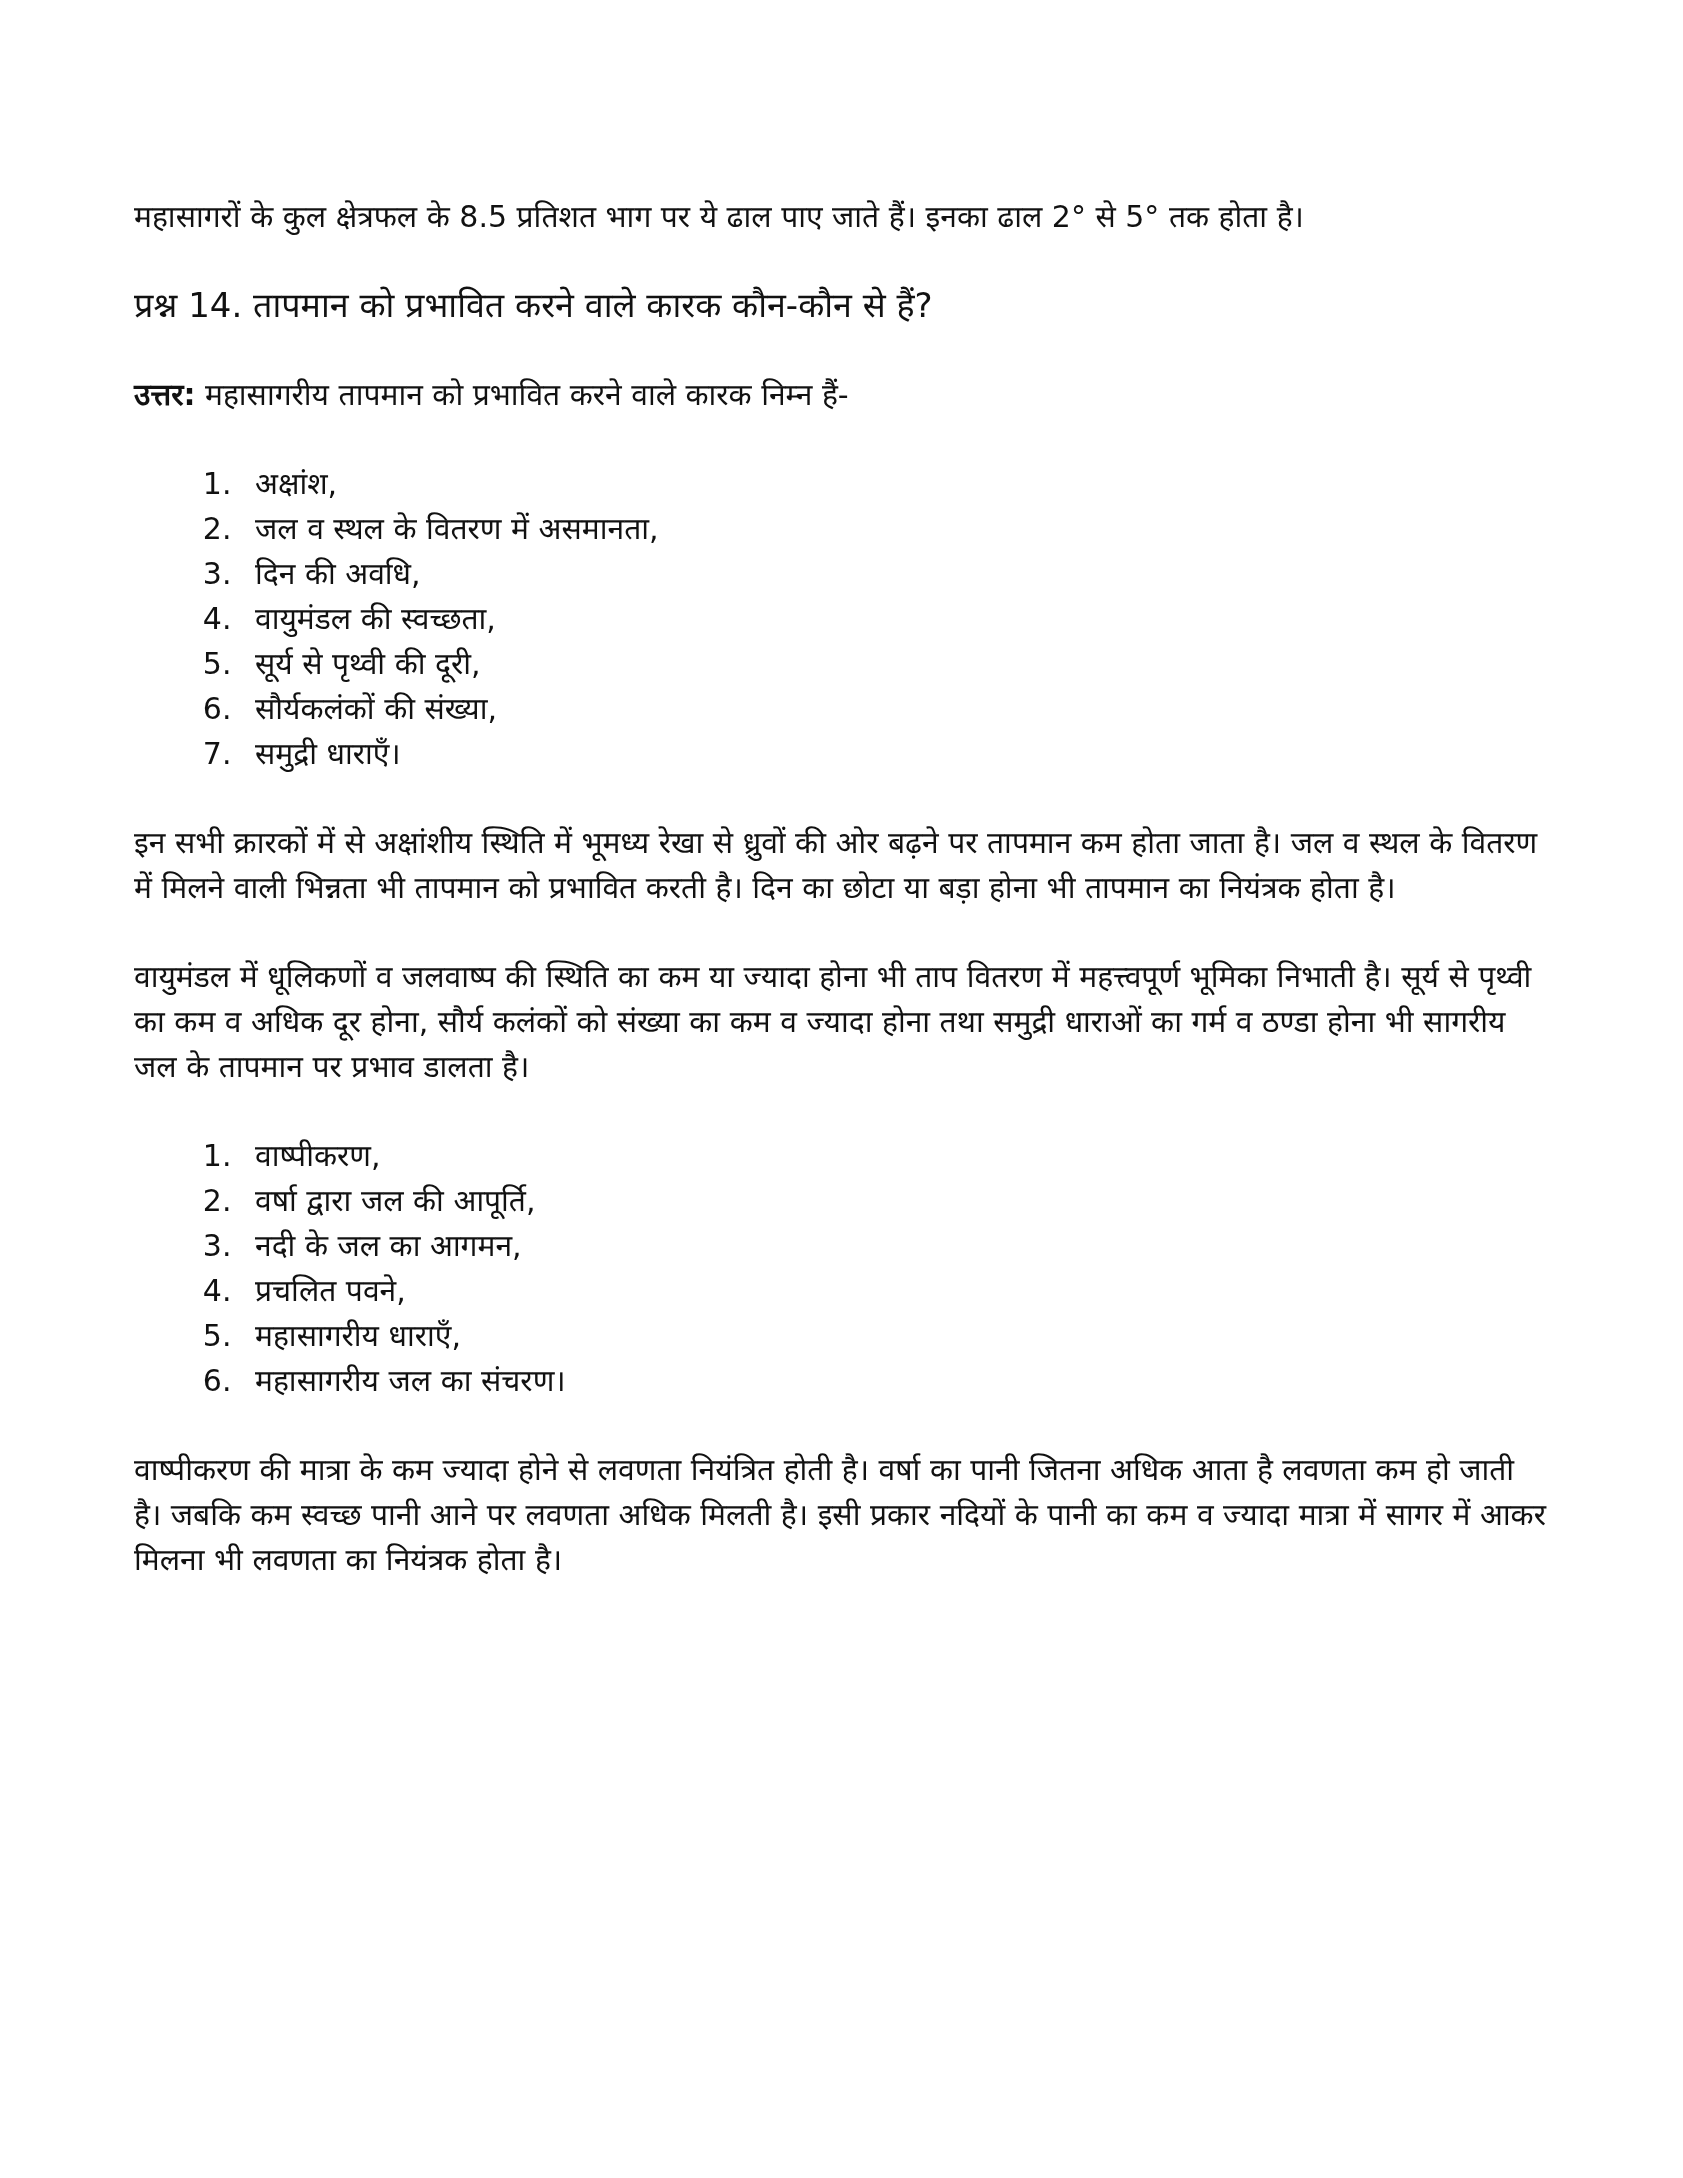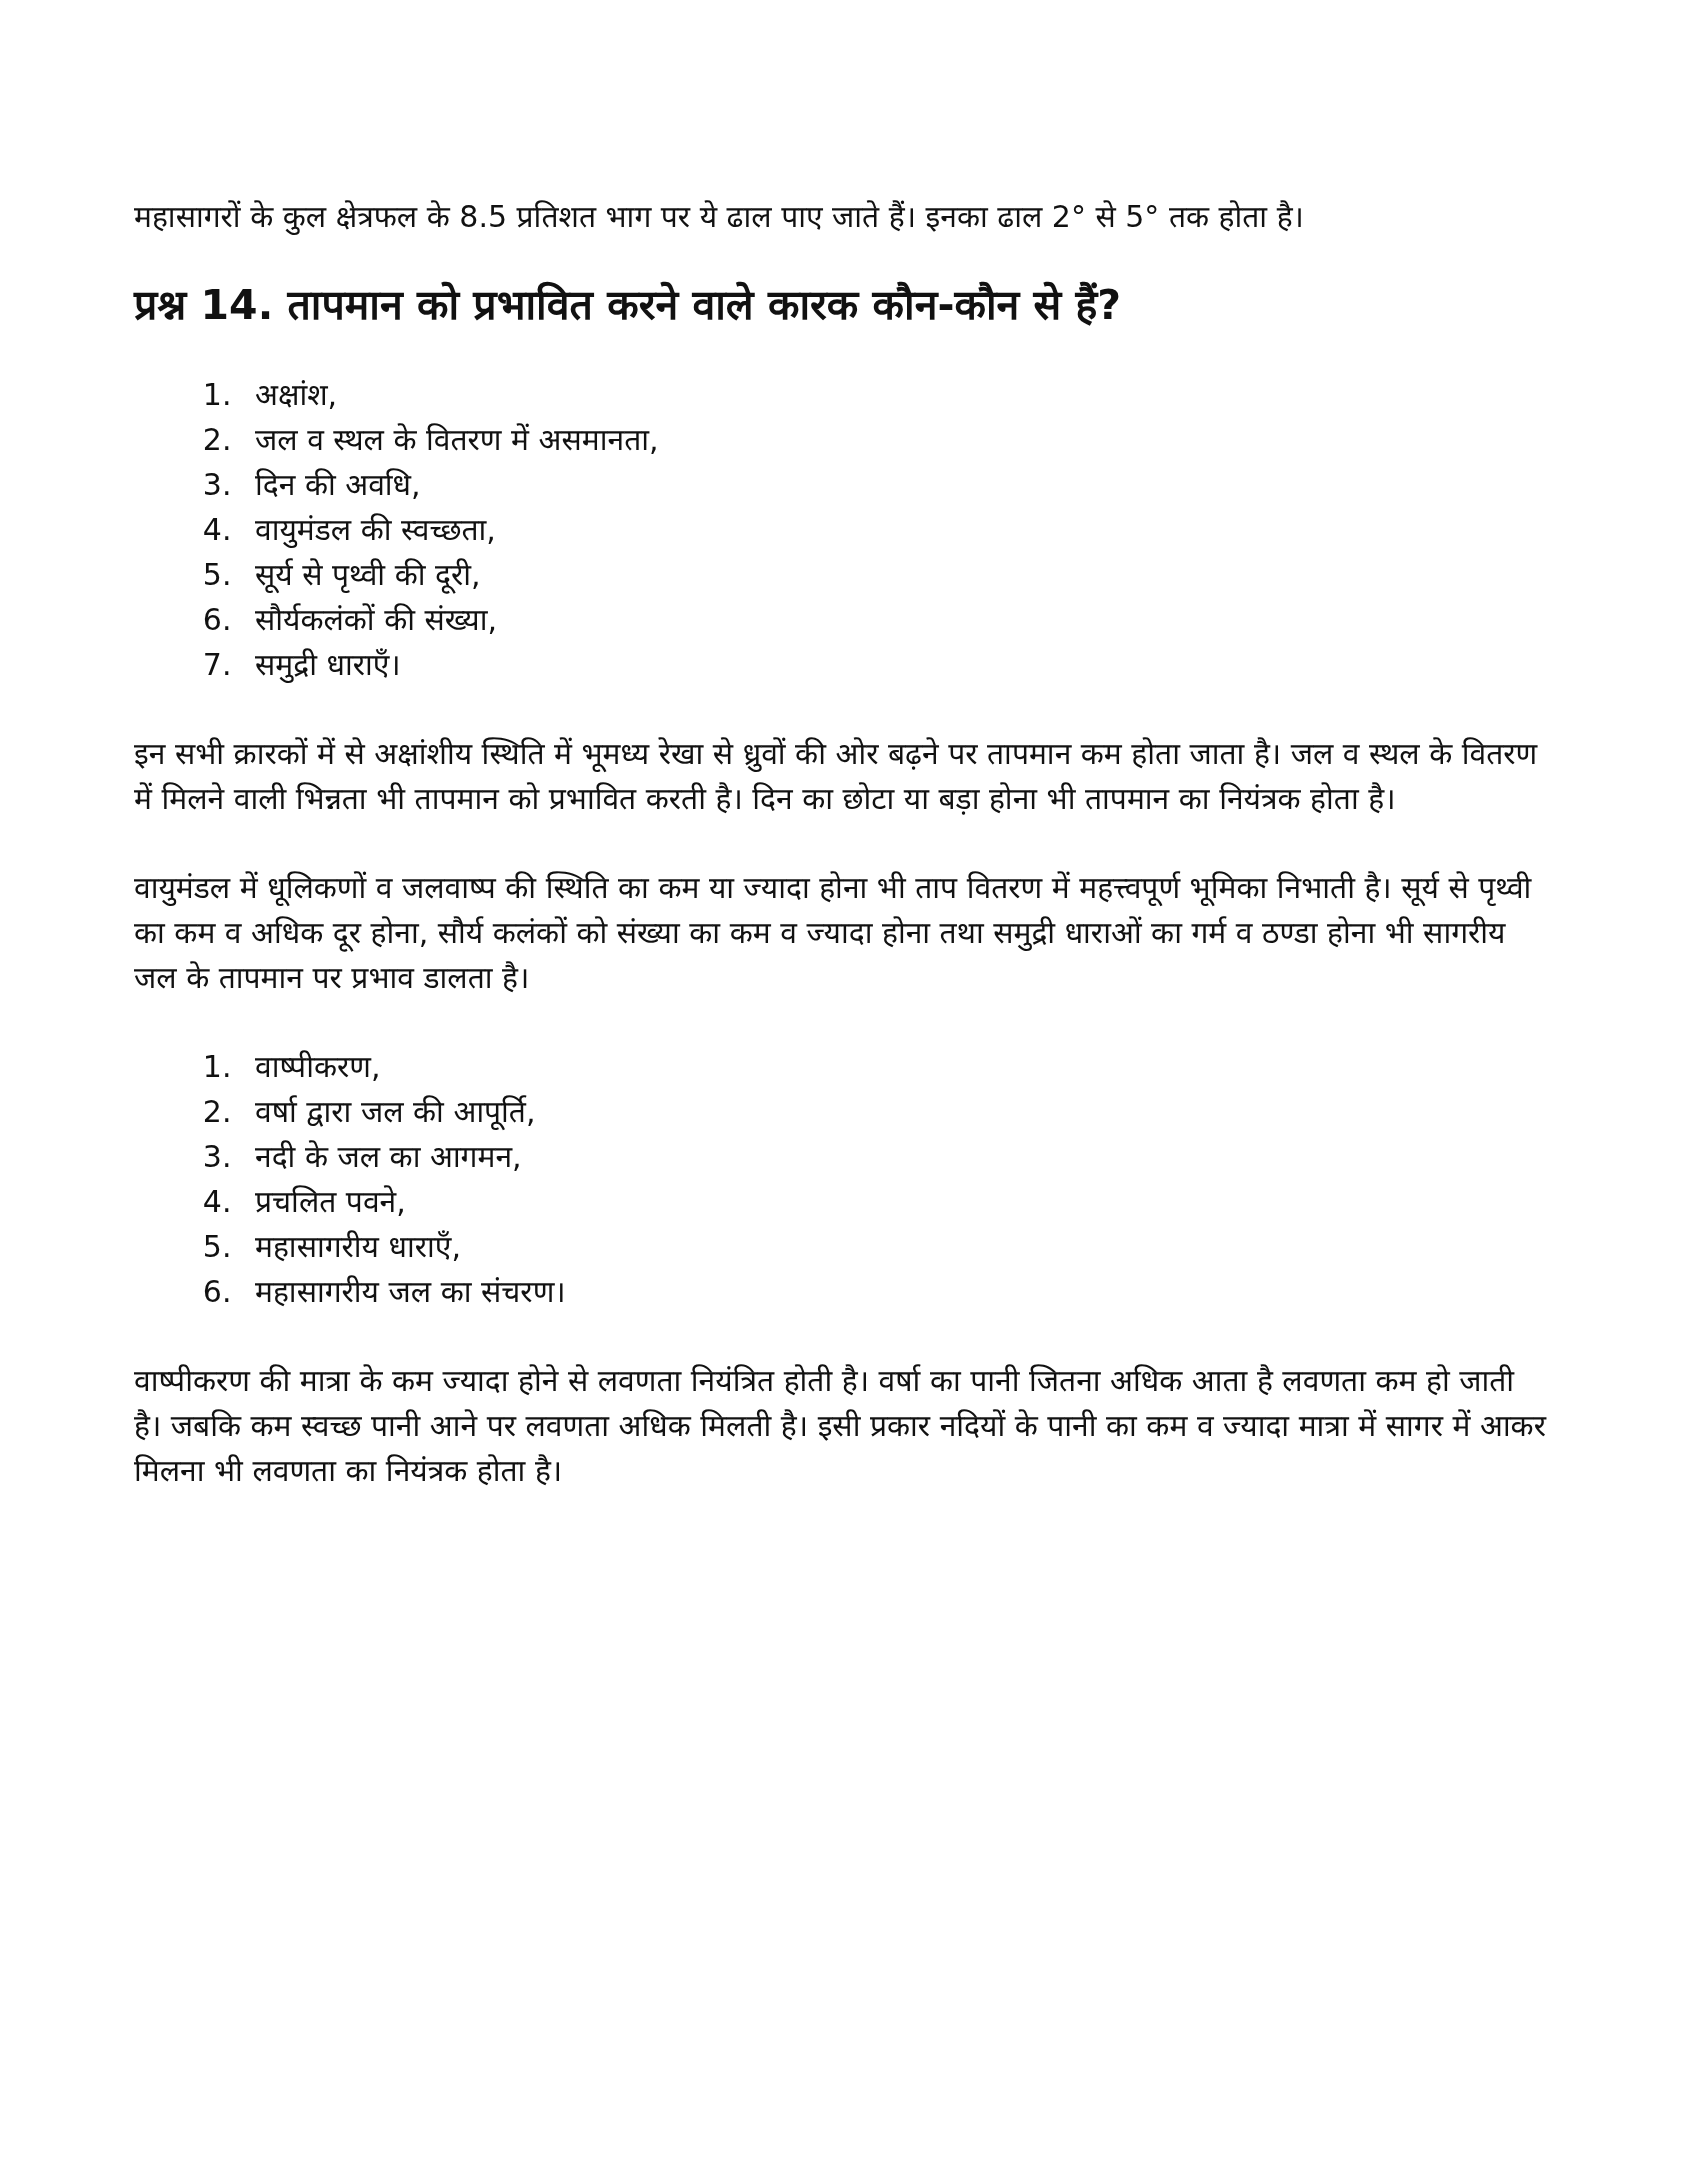--- a/index.html
+++ b/index.html
@@ -19,23 +19,23 @@
   .doc {
     width: 1426px;
     font-size: 30px;
     line-height: 45px;
   }
   p.body-text {
     margin: 0 12px 44px 0;
     font-weight: 400;
   }
   h2.question {
-    font-size: 41px;
+    font-size: 34px;
     line-height: 45px;
-    font-weight: 700;
+    font-weight: 400;
     margin: 0 0 44px 0;
   }
   .answer-label {
     font-weight: 700;
   }
   ol.factors {
     margin: 4px 0 44px 0;
     padding-left: 107px;
     list-style-type: decimal;
   }
@@ -48,20 +48,24 @@
 </head>
 <body>
 
 <div class="page">
   <div class="doc">
 
     <p class="body-text">महासागरों के कुल क्षेत्रफल के 8.5 प्रतिशत भाग पर ये ढाल पाए जाते हैं। इनका ढाल 2° से 5° तक होता है।</p>
 
     <h2 class="question">प्रश्न 14. तापमान को प्रभावित करने वाले कारक कौन-कौन से हैं?</h2>
 
+    <p class="body-text">
+      <span class="answer-label">उत्तर:</span>
+      <span>महासागरीय तापमान को प्रभावित करने वाले कारक निम्न हैं-</span>
+    </p>
 
     <ol class="factors">
       <li>अक्षांश,</li>
       <li>जल व स्थल के वितरण में असमानता,</li>
       <li>दिन की अवधि,</li>
       <li>वायुमंडल की स्वच्छता,</li>
       <li>सूर्य से पृथ्वी की दूरी,</li>
       <li>सौर्यकलंकों की संख्या,</li>
       <li>समुद्री धाराएँ।</li>
     </ol>

